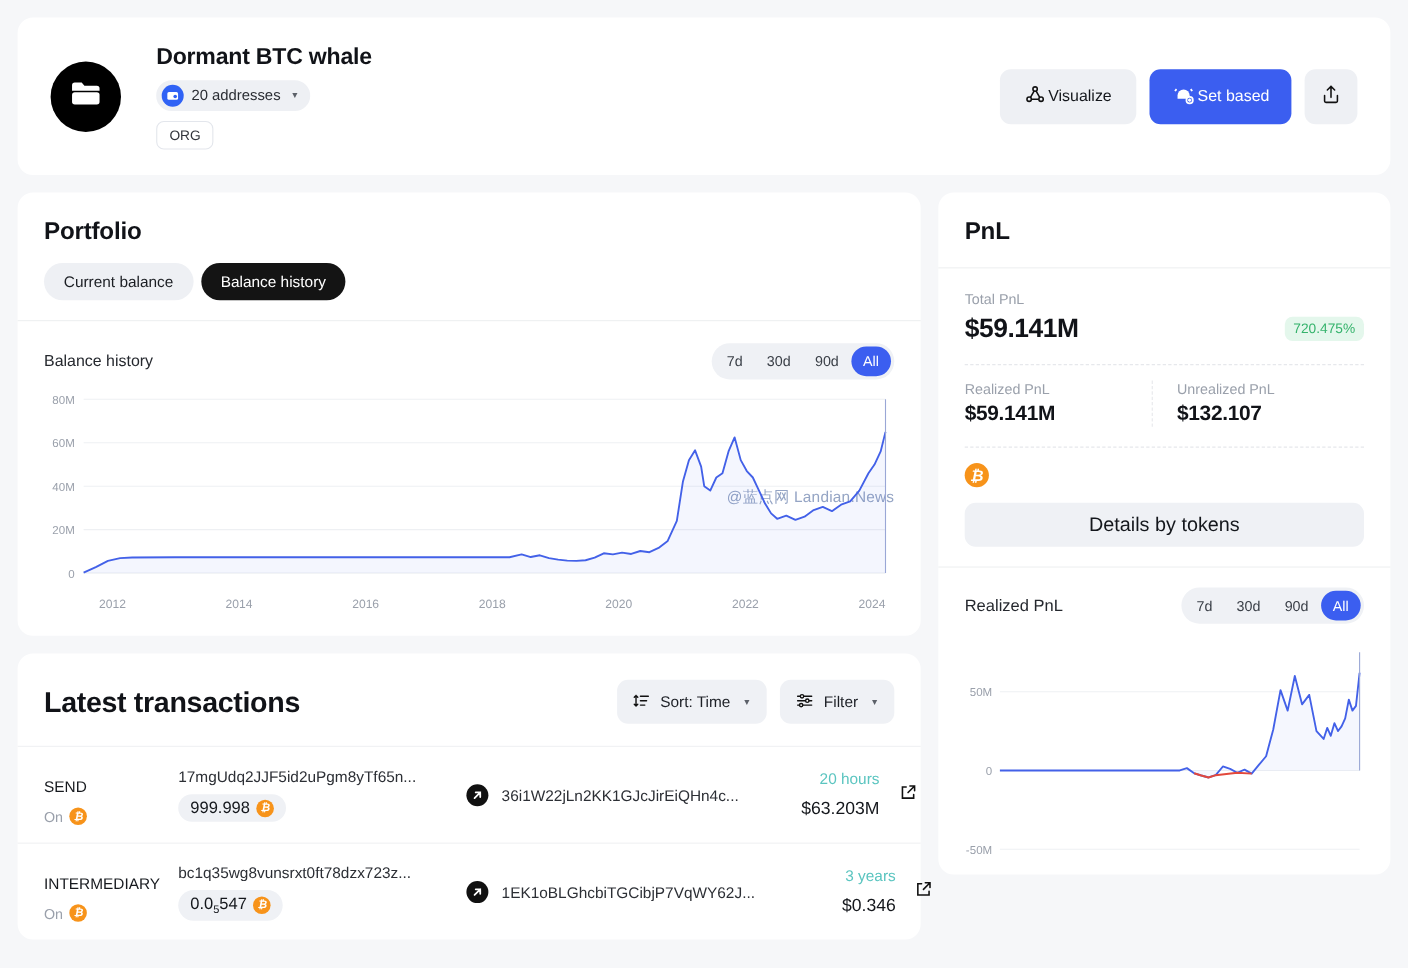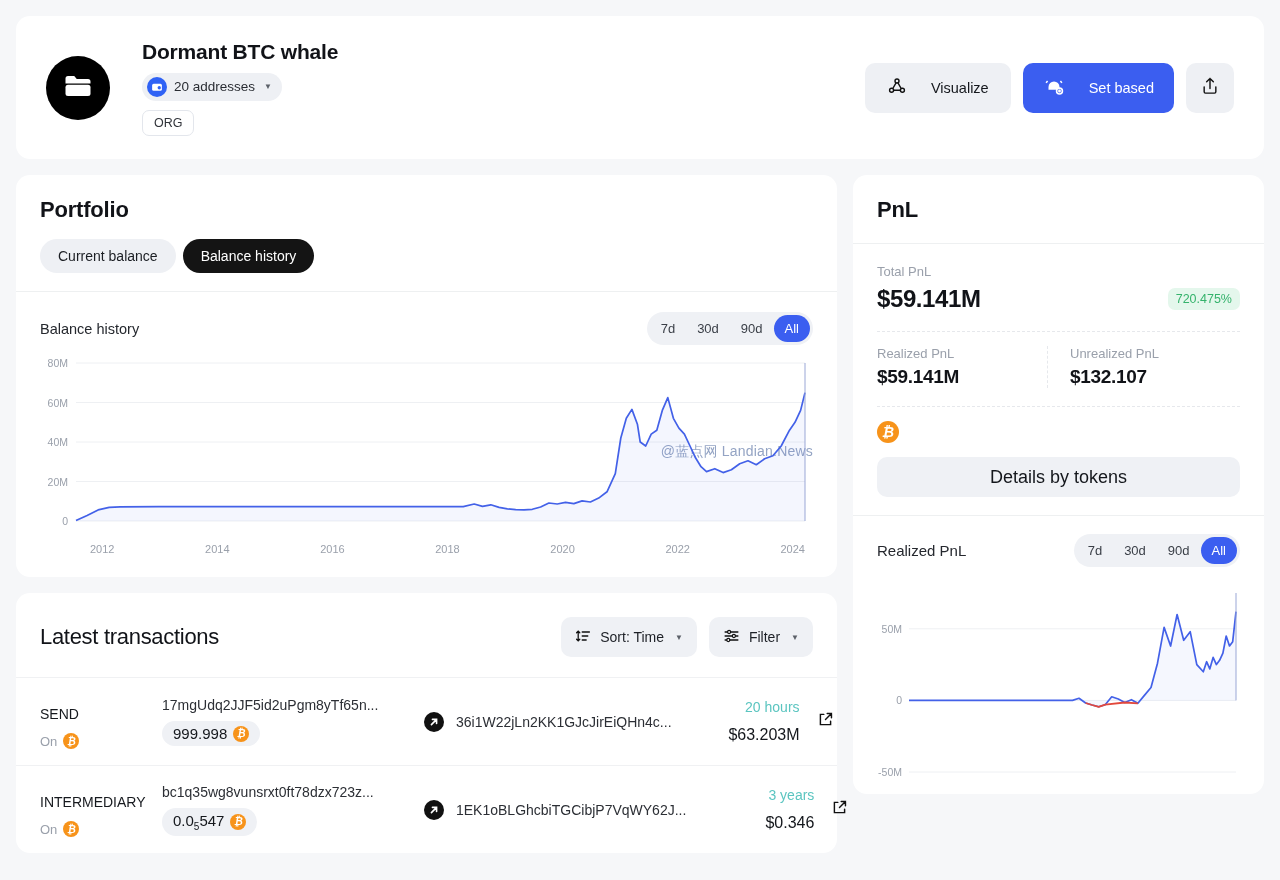--- a/index.html
+++ b/index.html
@@ -37,21 +37,21 @@
   .caret { font-size: 8px; color: #5c6169; margin-left: 2px; }
   .tag-chip {
     margin-top: 9px; display: inline-block; border: 1px solid #e3e6ec;
     border-radius: 7px; padding: 5px 11px; font-size: 12.5px; color: #31343a;
   }
   .head-actions {
     position: absolute; right: 30px; top: 50%; transform: translateY(-50%);
     display: flex; align-items: center; gap: 12px;
   }
   .btn {
-    display: inline-flex; align-items: center; gap: 24px;
+    display: inline-flex; align-items: center; gap: 2px;
     border-radius: 10px; border: none; cursor: pointer;
     font-family: inherit; font-size: 14.5px;
   }
   .btn-ghost { background: #eef0f4; color: #14171c; padding: 0 22px; height: 50px; }
   .btn-primary { background: #3b5ef0; color: #fff; padding: 0 20px; height: 50px; font-weight: 500;}
   .btn-icon { background: #eef0f4; width: 48px; height: 50px; justify-content: center; padding: 0; }
 
   
   .cols { display: flex; gap: 16px; margin-top: 16px; }
   .col-left { width: 821px; }
@@ -92,21 +92,21 @@
   .axis-x {
     display: flex; justify-content: space-between;
     padding: 4px 18px 0 60px; font-size: 11px; color: #9aa0ab;
   }
 
   
   .tx-head {
     display: flex; align-items: center; justify-content: space-between;
     padding: 24px 24px 20px 24px;
   }
-  .tx-title { font-size: 22px; font-weight: normal; letter-spacing: -0.3px; }
+  .tx-title { font-size: 26px; font-weight: bold; letter-spacing: -0.3px; }
   .tx-tools { display: flex; gap: 12px; }
   .tool-btn {
     display: inline-flex; align-items: center; gap: 9px; background: #eff1f5;
     border: none; border-radius: 10px; padding: 0 14px; height: 40px;
     font-family: inherit; font-size: 14px; color: #1d2026; cursor: pointer;
   }
   .tx-row {
     display: flex; align-items: center; padding: 16px 24px;
     border-top: 1px solid #f0f1f3; min-height: 82px;
   }

